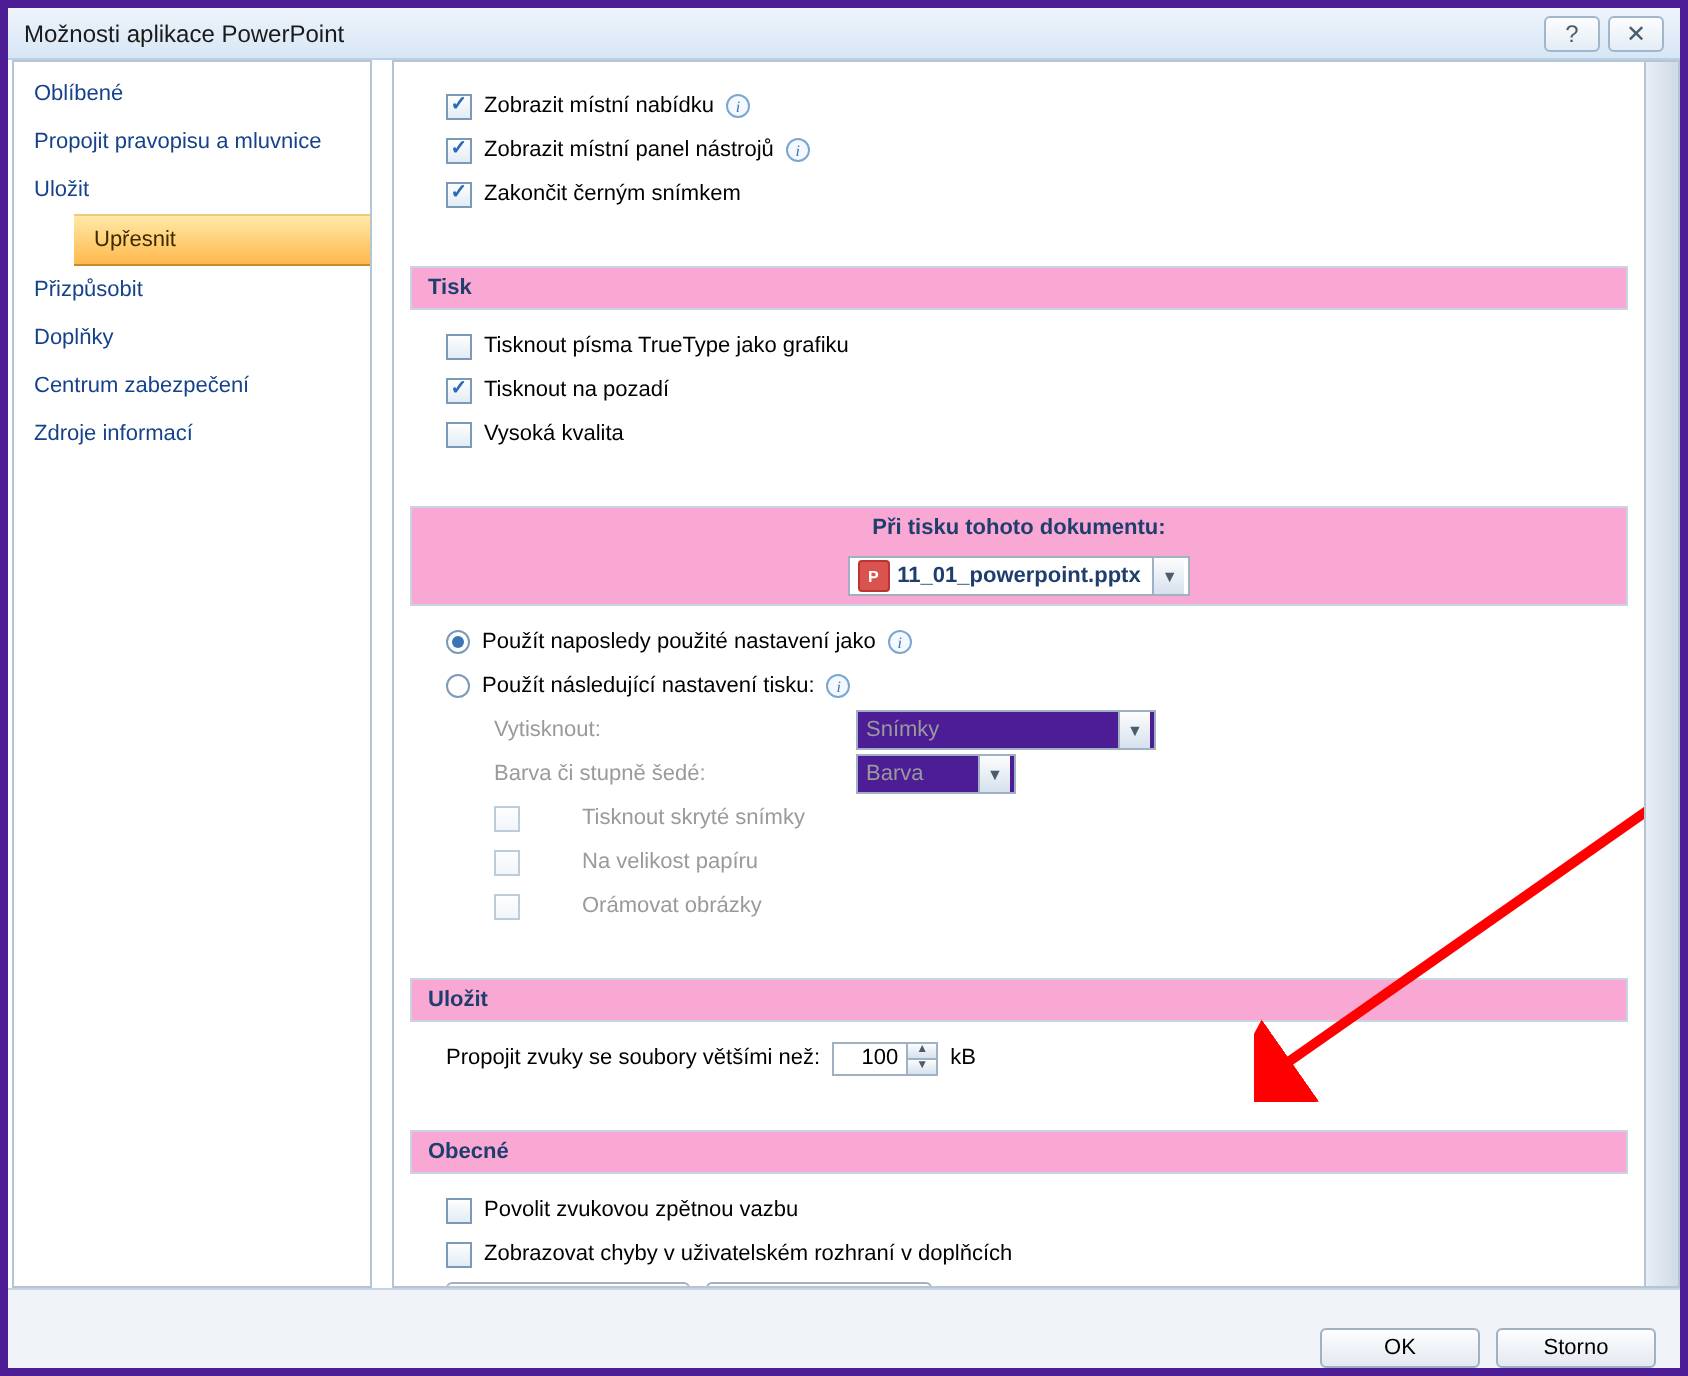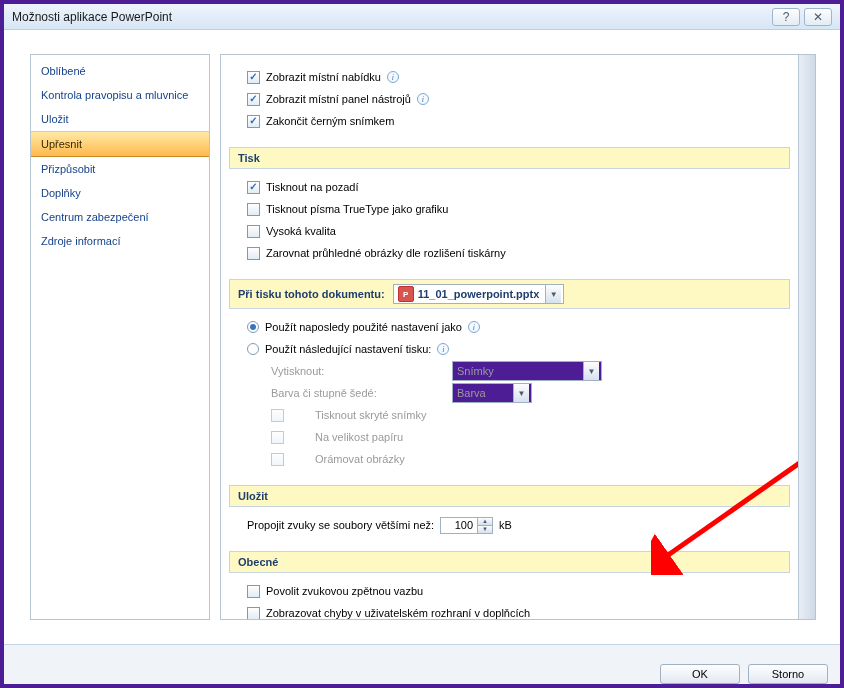--- a/index.html
+++ b/index.html
@@ -27,66 +27,67 @@
     border-radius: 3px;
     margin-left: 4px;
     background: linear-gradient(#fdfdfd,#e3ecf5);
     display: flex; align-items: center; justify-content: center;
     font-family: sans-serif; font-size: 12px; color: #4a5c6e;
     cursor: pointer;
   }
   .body {
     flex: 1;
     display: flex;
-    padding: 24px;
+    padding: 0;
     gap: 0;
     overflow: hidden;
   }
   .sidebar {
     width: 180px;
     border: 1px solid #b6c5d4;
     background: #fff;
     padding: 4px 0;
     margin: 0 10px 0 2px;
   }
   .side-item {
     padding: 6px 10px;
     color: #15428b;
     cursor: pointer;
   }
   .side-item.selected {
     background: linear-gradient(#ffe9a6, #ffb94d);
     border-top: 1px solid #f0c97a;
     border-bottom: 1px solid #c98a2b;
     color: #3b2a00;
+    margin-left: 30px;
   }
   .content-wrap {
     flex: 1;
     display: flex;
     border: 1px solid #b6c5d4;
     overflow: hidden;
   }
   .content {
     flex: 1;
     overflow-y: auto;
     padding: 4px 8px 8px 8px;
     position: relative;
   }
   .scrollbar-fake {
     width: 17px;
     background: linear-gradient(90deg,#e9eef5,#cfdae7);
     border-left: 1px solid #b6c5d4;
   }
   .section-head {
-    background: #fef9c3;
+    background: #f9a8d4;
     border: 1px solid #c6d4e4;
     padding: 4px 8px;
     font-weight: bold;
     color: #1e3e6e;
-    margin-top: 10px;
+    margin-top: 20px;
   }
   .section-body { padding: 6px 0 4px 18px; }
   .row { display: flex; align-items: center; gap: 6px; min-height: 20px; margin: 2px 0; }
   .indent { margin-left: 24px; gap: 31px; }
   .chk {
     width: 13px; height: 13px; border: 1px solid #7a9ab8;
     background: linear-gradient(#fefefe,#e2ecf6);
     display: inline-flex; align-items: center; justify-content: center;
     font-size: 10px; color: #2a6bb5; line-height: 1;
     flex-shrink: 0;
@@ -154,38 +155,38 @@
     display: flex; justify-content: flex-end; align-items: flex-end;
     gap: 8px; padding: 0 12px;
     background: #f0f4f9;
   }
   .arrow {
     position: absolute;
     left: 430px; top: 320px;
     pointer-events: none;
   }
   .section-head.with-dd {
-    display: flex; align-items: center; gap: 8px;
+    display: flex; align-items: center; gap: 8px; flex-direction: column;
   }
 </style>
 </head>
 <body>
 
 <div class="window">
 
   <div class="titlebar">
     <span class="titlebar-title">Možnosti aplikace PowerPoint</span>
     <span class="title-btn">?</span>
     <span class="title-btn">✕</span>
   </div>
 
   <div class="body">
     <div class="sidebar">
       <div class="side-item">Oblíbené</div>
-      <div class="side-item">Kontrola pravopisu a mluvnice</div>
+      <div class="side-item">Propojit pravopisu a mluvnice</div>
       <div class="side-item">Uložit</div>
       <div class="side-item selected">Upřesnit</div>
       <div class="side-item">Přizpůsobit</div>
       <div class="side-item">Doplňky</div>
       <div class="side-item">Centrum zabezpečení</div>
       <div class="side-item">Zdroje informací</div>
     </div>
 
     <div class="content-wrap">
       <div class="content">
@@ -203,34 +204,30 @@
           </div>
           <div class="row">
             <span class="chk on"></span>
             <span>Zakončit černým snímkem</span>
           </div>
         </div>
 
         <div class="section-head">Tisk</div>
         <div class="section-body">
           <div class="row">
+            <span class="chk"></span>
+            <span>Tisknout písma TrueType jako grafiku</span>
+          </div>
+          <div class="row">
             <span class="chk on"></span>
             <span>Tisknout na pozadí</span>
           </div>
           <div class="row">
             <span class="chk"></span>
-            <span>Tisknout písma TrueType jako grafiku</span>
-          </div>
-          <div class="row">
-            <span class="chk"></span>
             <span>Vysoká kvalita</span>
-          </div>
-          <div class="row">
-            <span class="chk"></span>
-            <span>Zarovnat průhledné obrázky dle rozlišení tiskárny</span>
           </div>
         </div>
 
         <div class="section-head with-dd">
           <span>Při tisku tohoto dokumentu:</span>
           <span class="dropdown">
             <span class="dd-icon">P</span>
             <span>11_01_powerpoint.pptx</span>
             <span class="dd-btn">▼</span>
           </span>

